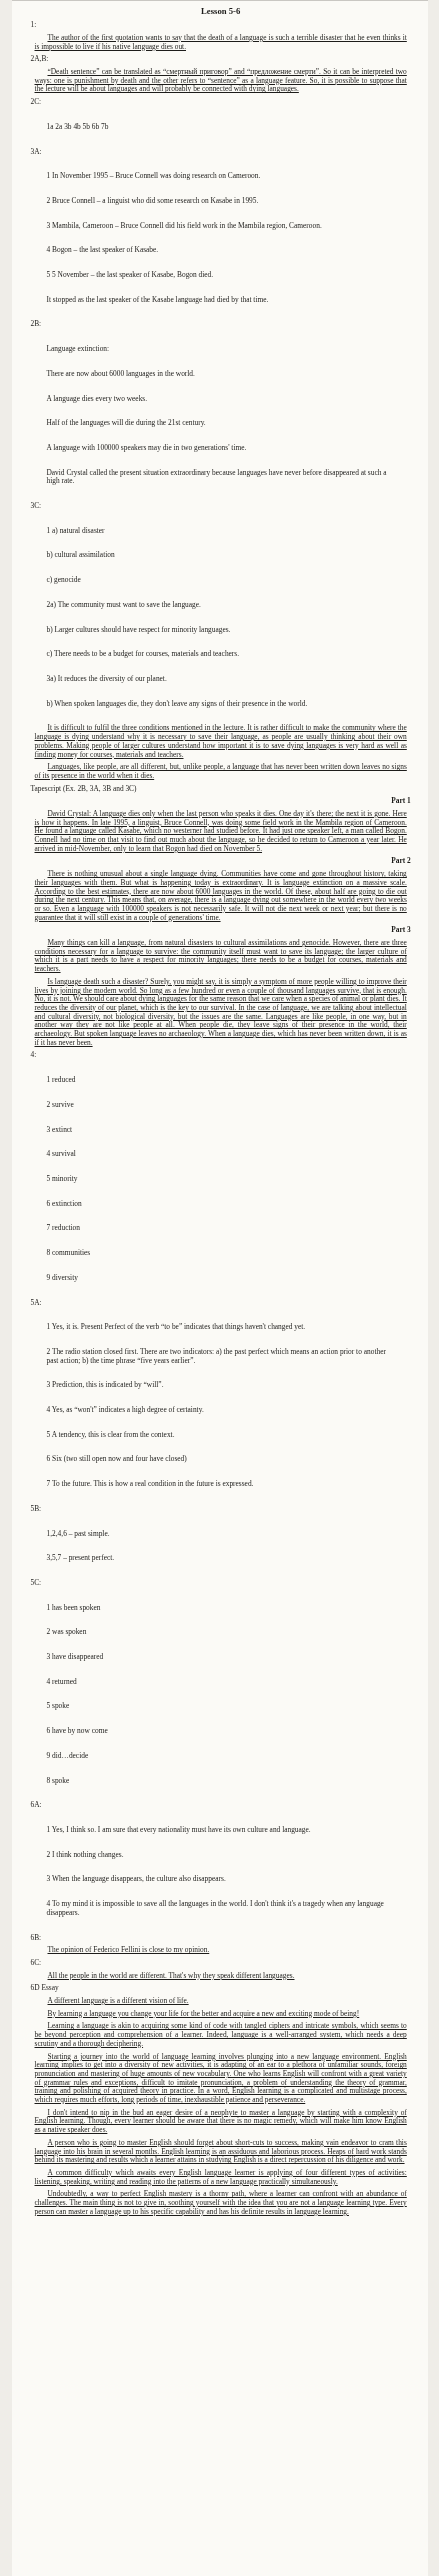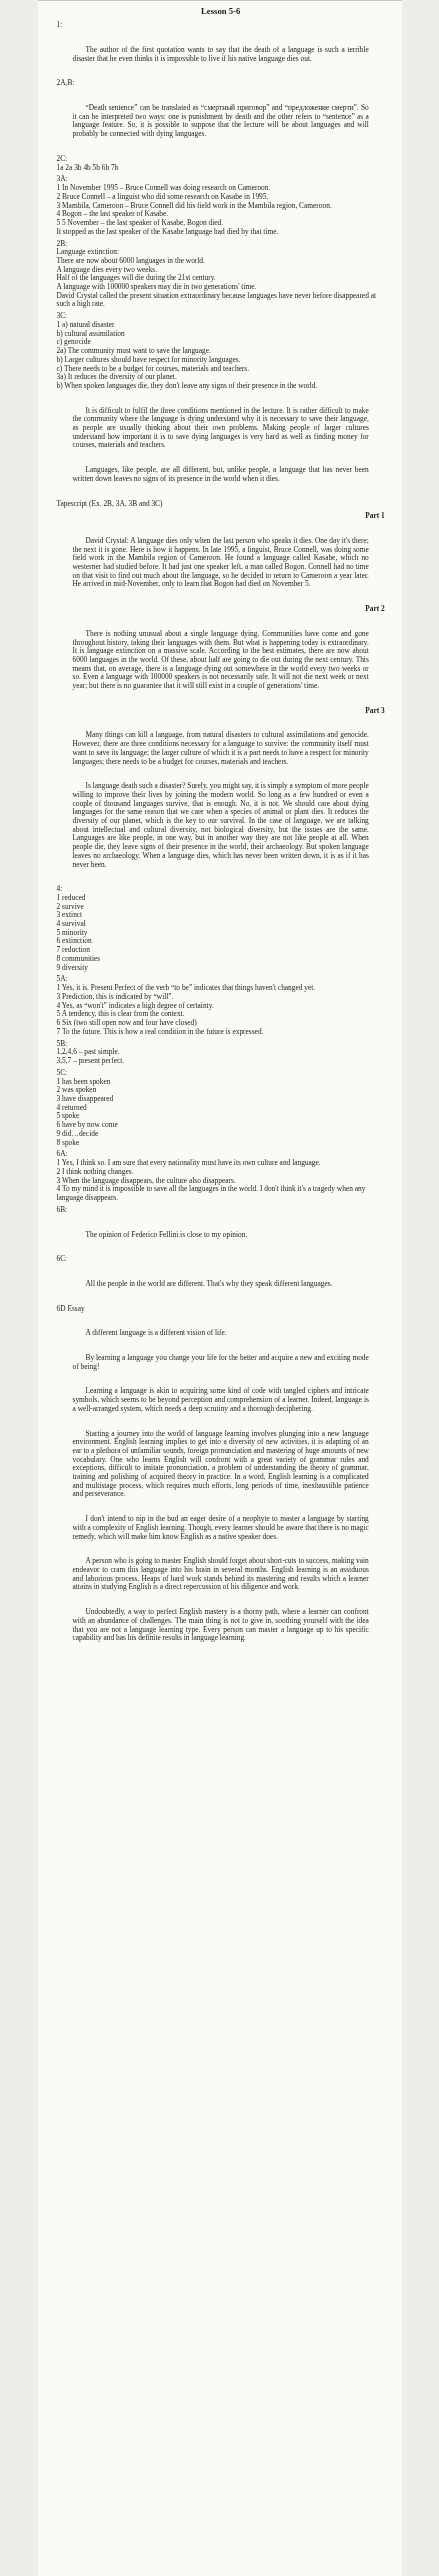--- a/index.html
+++ b/index.html
@@ -2,21 +2,21 @@
 <html style="font-size:10.3px"><head>
 <meta charset="utf-8">
 <style>
   html, body {
     margin: 0;
     padding: 0;
     background: #efede8;
     font-family: "Liberation Serif", "DejaVu Serif", serif;
   }
   .page {
-    width: 364px;
+    width: 416px;
     min-height: 2576px;
     margin: 0 auto;
     background: #fbfaf6;
     box-sizing: border-box;
     padding: 5.1px 16.7px 15.4px 19px;
     border-top: 0.6px solid #c9c7c2;
     color: #1d1c1a;
   }
   .content {
     font-size: 7.4px;
@@ -26,26 +26,27 @@
     text-align: center;
     font-weight: bold;
     font-size: 8.7px;
     margin: 1.3px 0 5.1px 0;
   }
   .label {
     margin: 3.2px 0 0 0;
     text-align: left;
   }
   .para {
-    margin: 16px;
+    margin: 4px;
     text-align: justify;
     text-indent: 13px;
+    text-decoration: underline;
   }
   .line {
-    margin: 0;
+    margin: 16px;
     text-align: left;
   }
   .heading {
     text-align: right;
     font-weight: bold;
     margin: 3.9px 0 1.3px 0;
   }
   .center {
     text-align: left;
     margin: 3.2px 0 1.3px 0;
@@ -101,20 +102,21 @@
       <div class="line">2 survive</div>
       <div class="line">3 extinct</div>
       <div class="line">4 survival</div>
       <div class="line">5 minority</div>
       <div class="line">6 extinction</div>
       <div class="line">7 reduction</div>
       <div class="line">8 communities</div>
       <div class="line">9 diversity</div>
       <div class="label">5A:</div>
       <div class="line">1 Yes, it is. Present Perfect of the verb “to be” indicates that things haven't changed yet.</div>
+      <div class="line">2 The radio station closed first. There are two indicators: a) the past perfect which means an action prior to another past action; b) the time phrase “five years earlier”.</div>
       <div class="line">3 Prediction, this is indicated by “will”.</div>
       <div class="line">4 Yes, as “won't” indicates a high degree of certainty.</div>
       <div class="line">5 A tendency, this is clear from the context.</div>
       <div class="line">6 Six (two still open now and four have closed)</div>
       <div class="line">7 To the future. This is how a real condition in the future is expressed.</div>
       <div class="label">5B:</div>
       <div class="line">1,2,4,6 – past simple.</div>
       <div class="line">3,5,7 – present perfect.</div>
       <div class="label">5C:</div>
       <div class="line">1 has been spoken</div>
@@ -134,16 +136,17 @@
       <div class="para">The opinion of Federico Fellini is close to my opinion.</div>
       <div class="label">6C:</div>
       <div class="para">All the people in the world are different. That's why they speak different languages.</div>
       <div class="label">6D Essay</div>
       <div class="para">A different language is a different vision of life.</div>
       <div class="para">By learning a language you change your life for the better and acquire a new and exciting mode of being!</div>
       <div class="para">Learning a language is akin to acquiring some kind of code with tangled ciphers and intricate symbols, which seems to be beyond perception and comprehension of a learner. Indeed, language is a well-arranged system, which needs a deep scrutiny and a thorough deciphering.</div>
       <div class="para">Starting a journey into the world of language learning involves plunging into a new language environment. English learning implies to get into a diversity of new activities, it is adapting of an ear to a plethora of unfamiliar sounds, foreign pronunciation and mastering of huge amounts of new vocabulary. One who learns English will confront with a great variety of grammar rules and exceptions, difficult to imitate pronunciation, a problem of understanding the theory of grammar, training and polishing of acquired theory in practice. In a word, English learning is a complicated and multistage process, which requires much efforts, long periods of time, inexhaustible patience and perseverance.</div>
       <div class="para">I don't intend to nip in the bud an eager desire of a neophyte to master a language by starting with a complexity of English learning. Though, every learner should be aware that there is no magic remedy, which will make him know English as a native speaker does.</div>
       <div class="para">A person who is going to master English should forget about short-cuts to success, making vain endeavor to cram this language into his brain in several months. English learning is an assiduous and laborious process. Heaps of hard work stands behind its mastering and results which a learner attains in studying English is a direct repercussion of his diligence and work.</div>
+      <div class="para">A common difficulty which awaits every English language learner is applying of four different types of activities: listening, speaking, writing and reading into the patterns of a new language practically simultaneously.</div>
       <div class="para">Undoubtedly, a way to perfect English mastery is a thorny path, where a learner can confront with an abundance of challenges. The main thing is not to give in, soothing yourself with the idea that you are not a language learning type. Every person can master a language up to his specific capability and has his definite results in language learning.</div>
     </div>
 </div>
 
 
 </body></html>

